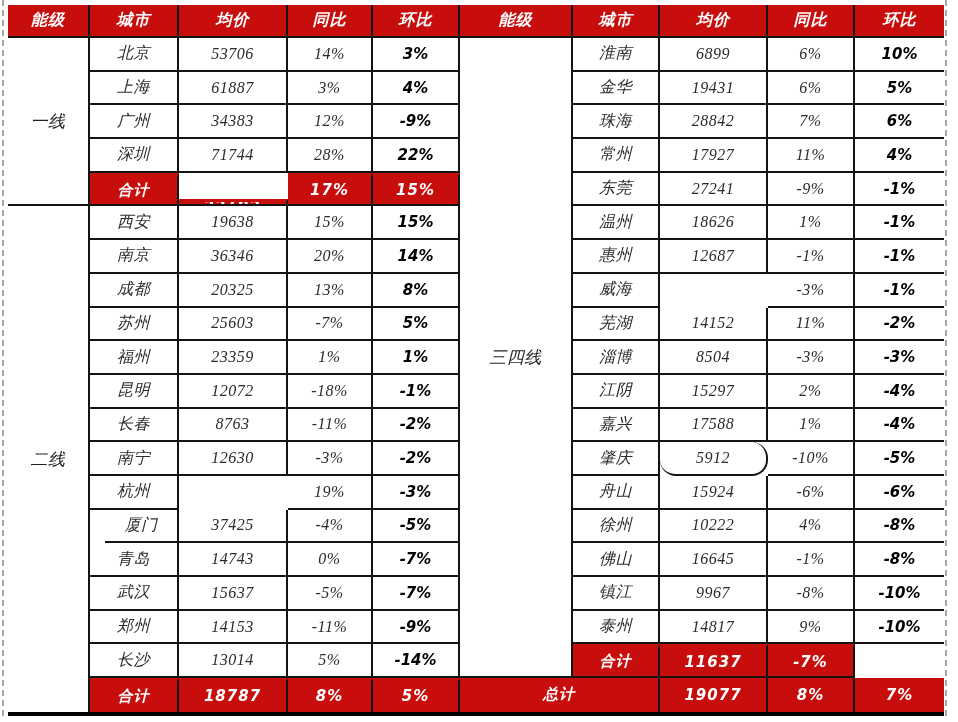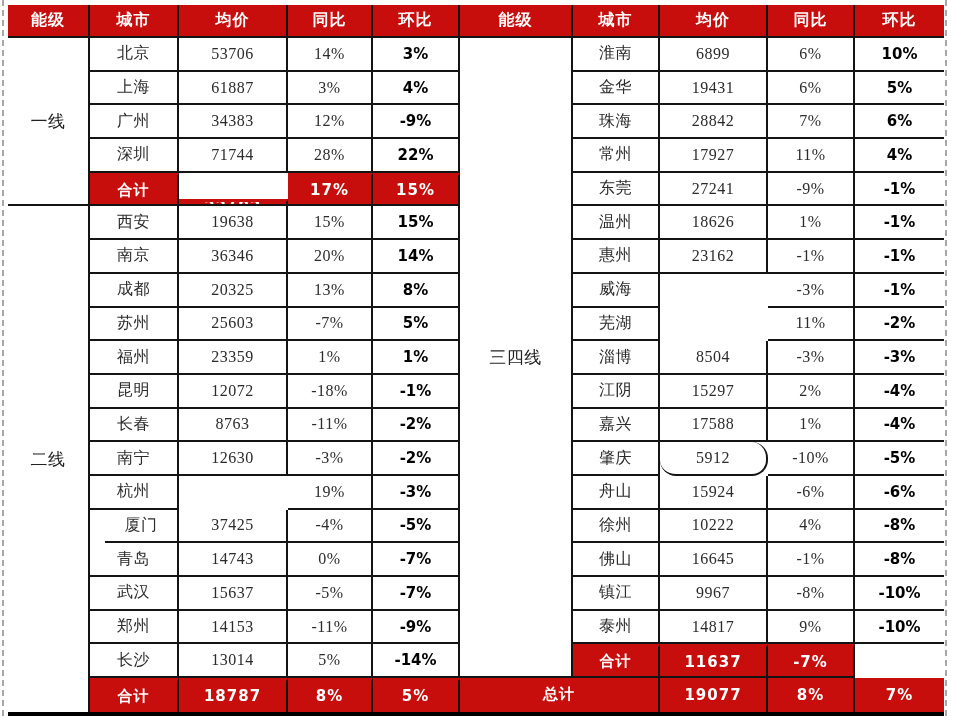--- a/index.html
+++ b/index.html
@@ -15,20 +15,21 @@
   }
   #dash-left  { left:2px; }
   #dash-right { left:945px; }
   #grid {
     position:absolute; left:8px; top:5px;
     display:grid;
     grid-template-columns:82px 89px 109px 85px 87px 113px 87px 108px 87px 89px;
     grid-template-rows:33px repeat(20, 33.7px);
     border-bottom:4px solid #000000;
     background:#ffffff;
+    font-style:italic;
   }
   .cell {
     display:flex; align-items:center; justify-content:center;
     border-right:2px solid #141414;
     border-bottom:2px solid #141414;
     overflow:hidden; white-space:nowrap;
   }
   .lastcol { border-right:none; }
   .lastrow { border-bottom:none; }
   .hd {
@@ -167,27 +168,28 @@
       <div class="cell mom lastcol" style="grid-area: 5 / 10 / span 1 / span 1;">4%</div>
       <div class="cell serif" style="grid-area: 6 / 7 / span 1 / span 1;">东莞</div>
       <div class="cell serif" style="grid-area: 6 / 8 / span 1 / span 1;">27241</div>
       <div class="cell serif" style="grid-area: 6 / 9 / span 1 / span 1;">-9%</div>
       <div class="cell mom lastcol" style="grid-area: 6 / 10 / span 1 / span 1;">-1%</div>
       <div class="cell serif" style="grid-area: 7 / 7 / span 1 / span 1;">温州</div>
       <div class="cell serif" style="grid-area: 7 / 8 / span 1 / span 1;">18626</div>
       <div class="cell serif" style="grid-area: 7 / 9 / span 1 / span 1;">1%</div>
       <div class="cell mom lastcol" style="grid-area: 7 / 10 / span 1 / span 1;">-1%</div>
       <div class="cell serif" style="grid-area: 8 / 7 / span 1 / span 1;">惠州</div>
-      <div class="cell serif" style="grid-area: 8 / 8 / span 1 / span 1;">23162</div>
+      <div class="cell serif" style="grid-area: 8 / 8 / span 1 / span 1;">12687</div>
       <div class="cell serif" style="grid-area: 8 / 9 / span 1 / span 1;">-1%</div>
       <div class="cell mom lastcol" style="grid-area: 8 / 10 / span 1 / span 1;">-1%</div>
       <div class="cell serif" style="grid-area: 9 / 7 / span 1 / span 1;">威海</div>
       <div class="cell serif" style="grid-area: 9 / 9 / span 1 / span 1;">-3%</div>
       <div class="cell mom lastcol" style="grid-area: 9 / 10 / span 1 / span 1;">-1%</div>
       <div class="cell serif" style="grid-area: 10 / 7 / span 1 / span 1;">芜湖</div>
+      <div class="cell serif" style="grid-area: 10 / 8 / span 1 / span 1;">14152</div>
       <div class="cell serif" style="grid-area: 10 / 9 / span 1 / span 1;">11%</div>
       <div class="cell mom lastcol" style="grid-area: 10 / 10 / span 1 / span 1;">-2%</div>
       <div class="cell serif" style="grid-area: 11 / 7 / span 1 / span 1;">淄博</div>
       <div class="cell serif" style="grid-area: 11 / 8 / span 1 / span 1;">8504</div>
       <div class="cell serif" style="grid-area: 11 / 9 / span 1 / span 1;">-3%</div>
       <div class="cell mom lastcol" style="grid-area: 11 / 10 / span 1 / span 1;">-3%</div>
       <div class="cell serif" style="grid-area: 12 / 7 / span 1 / span 1;">江阴</div>
       <div class="cell serif" style="grid-area: 12 / 8 / span 1 / span 1;">15297</div>
       <div class="cell serif" style="grid-area: 12 / 9 / span 1 / span 1;">2%</div>
       <div class="cell mom lastcol" style="grid-area: 12 / 10 / span 1 / span 1;">-4%</div>

